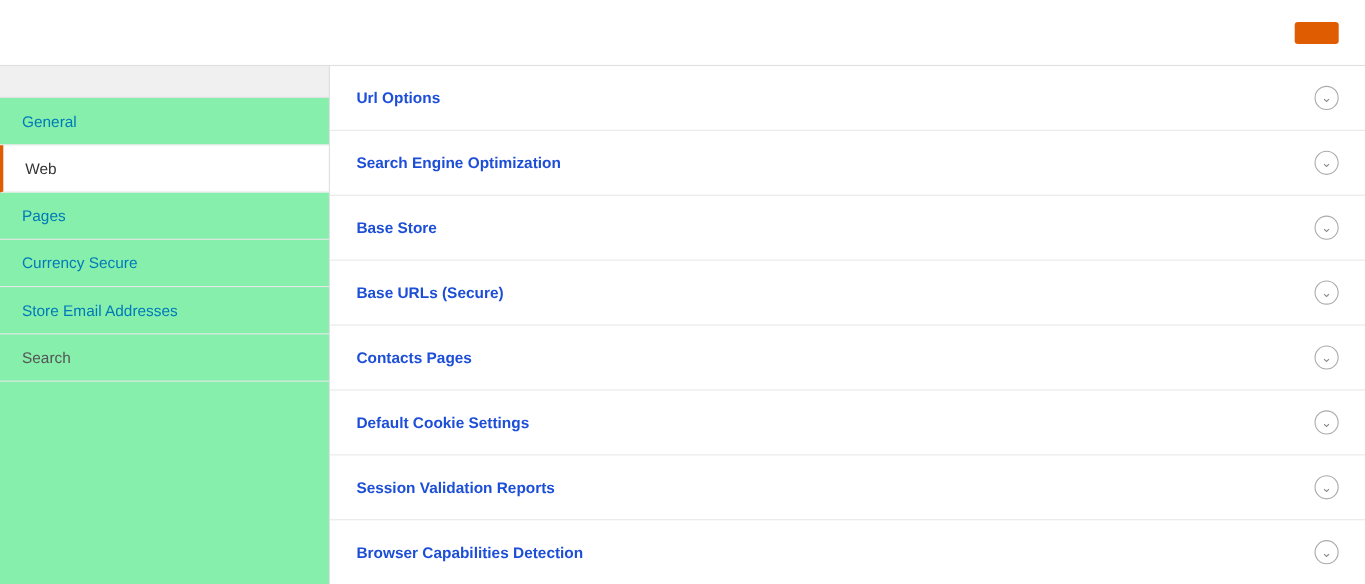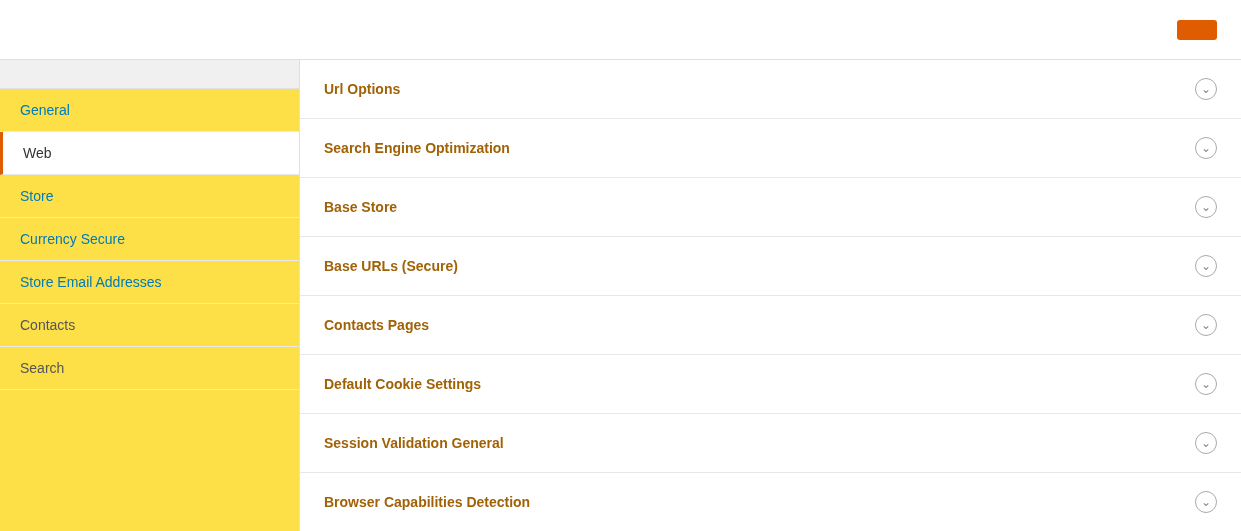--- a/index.html
+++ b/index.html
@@ -39,21 +39,21 @@
     
     .main-layout {
       display: flex;
       height: calc(531px - 60px);
     }
 
     
     .sidebar {
       width: 300px;
       min-width: 300px;
-      background: #fde047;
+      background: #86efac;
       border-right: 1px solid #e0e0e0;
       overflow-y: auto;
     }
     .sidebar-section-header {
       display: flex;
       justify-content: space-between;
       align-items: center;
       padding: 14px 20px;
       background: #f0f0f0;
       font-size: 12px;
@@ -110,21 +110,21 @@
       display: flex;
       justify-content: space-between;
       align-items: center;
       padding: 18px 24px;
       border-bottom: 1px solid #e8e8e8;
       cursor: pointer;
     }
     .accordion-row-label {
       font-size: 14px;
       font-weight: 600;
-      color: #a16207;
+      color: #1d4ed8;
       text-align: right;
     }
     .accordion-chevron {
       width: 22px;
       height: 22px;
       border: 1.5px solid #aaa;
       border-radius: 50%;
       display: flex;
       align-items: center;
       justify-content: center;
@@ -149,32 +149,29 @@
       <span class="chevron"></span>
     </div>
     <ul class="sidebar-nav" id="sidebar-nav-list">
     <li class="sidebar-nav-item">
           <a href="#">General</a>
         </li>
         <li class="sidebar-nav-item active">
           <a href="#">Web</a>
         </li>
         <li class="sidebar-nav-item">
-          <a href="#">Store</a>
+          <a href="#">Pages</a>
         </li>
         <li class="sidebar-nav-item">
           <a href="#">Currency Secure</a>
         </li>
         <li class="sidebar-nav-item">
           <a href="#">Store Email Addresses</a>
         </li>
         <li class="sidebar-nav-item no-link">
-          <a href="#">Contacts</a>
-        </li>
-        <li class="sidebar-nav-item no-link">
           <a href="#">Search</a>
         </li>
       </ul>
   </nav>
 
   <div class="content-area">
     <div id="accordion-list">
         <div class="accordion-row">
           <span class="accordion-row-label">Url Options</span>
           <div class="accordion-chevron">⌄</div>
@@ -193,21 +190,21 @@
         </div>
         <div class="accordion-row">
           <span class="accordion-row-label">Contacts Pages</span>
           <div class="accordion-chevron">⌄</div>
         </div>
         <div class="accordion-row">
           <span class="accordion-row-label">Default Cookie Settings</span>
           <div class="accordion-chevron">⌄</div>
         </div>
         <div class="accordion-row">
-          <span class="accordion-row-label">Session Validation General</span>
+          <span class="accordion-row-label">Session Validation Reports</span>
           <div class="accordion-chevron">⌄</div>
         </div>
         <div class="accordion-row">
           <span class="accordion-row-label">Browser Capabilities Detection</span>
           <div class="accordion-chevron">⌄</div>
         </div>
       </div>
   </div>
 
 </div>

